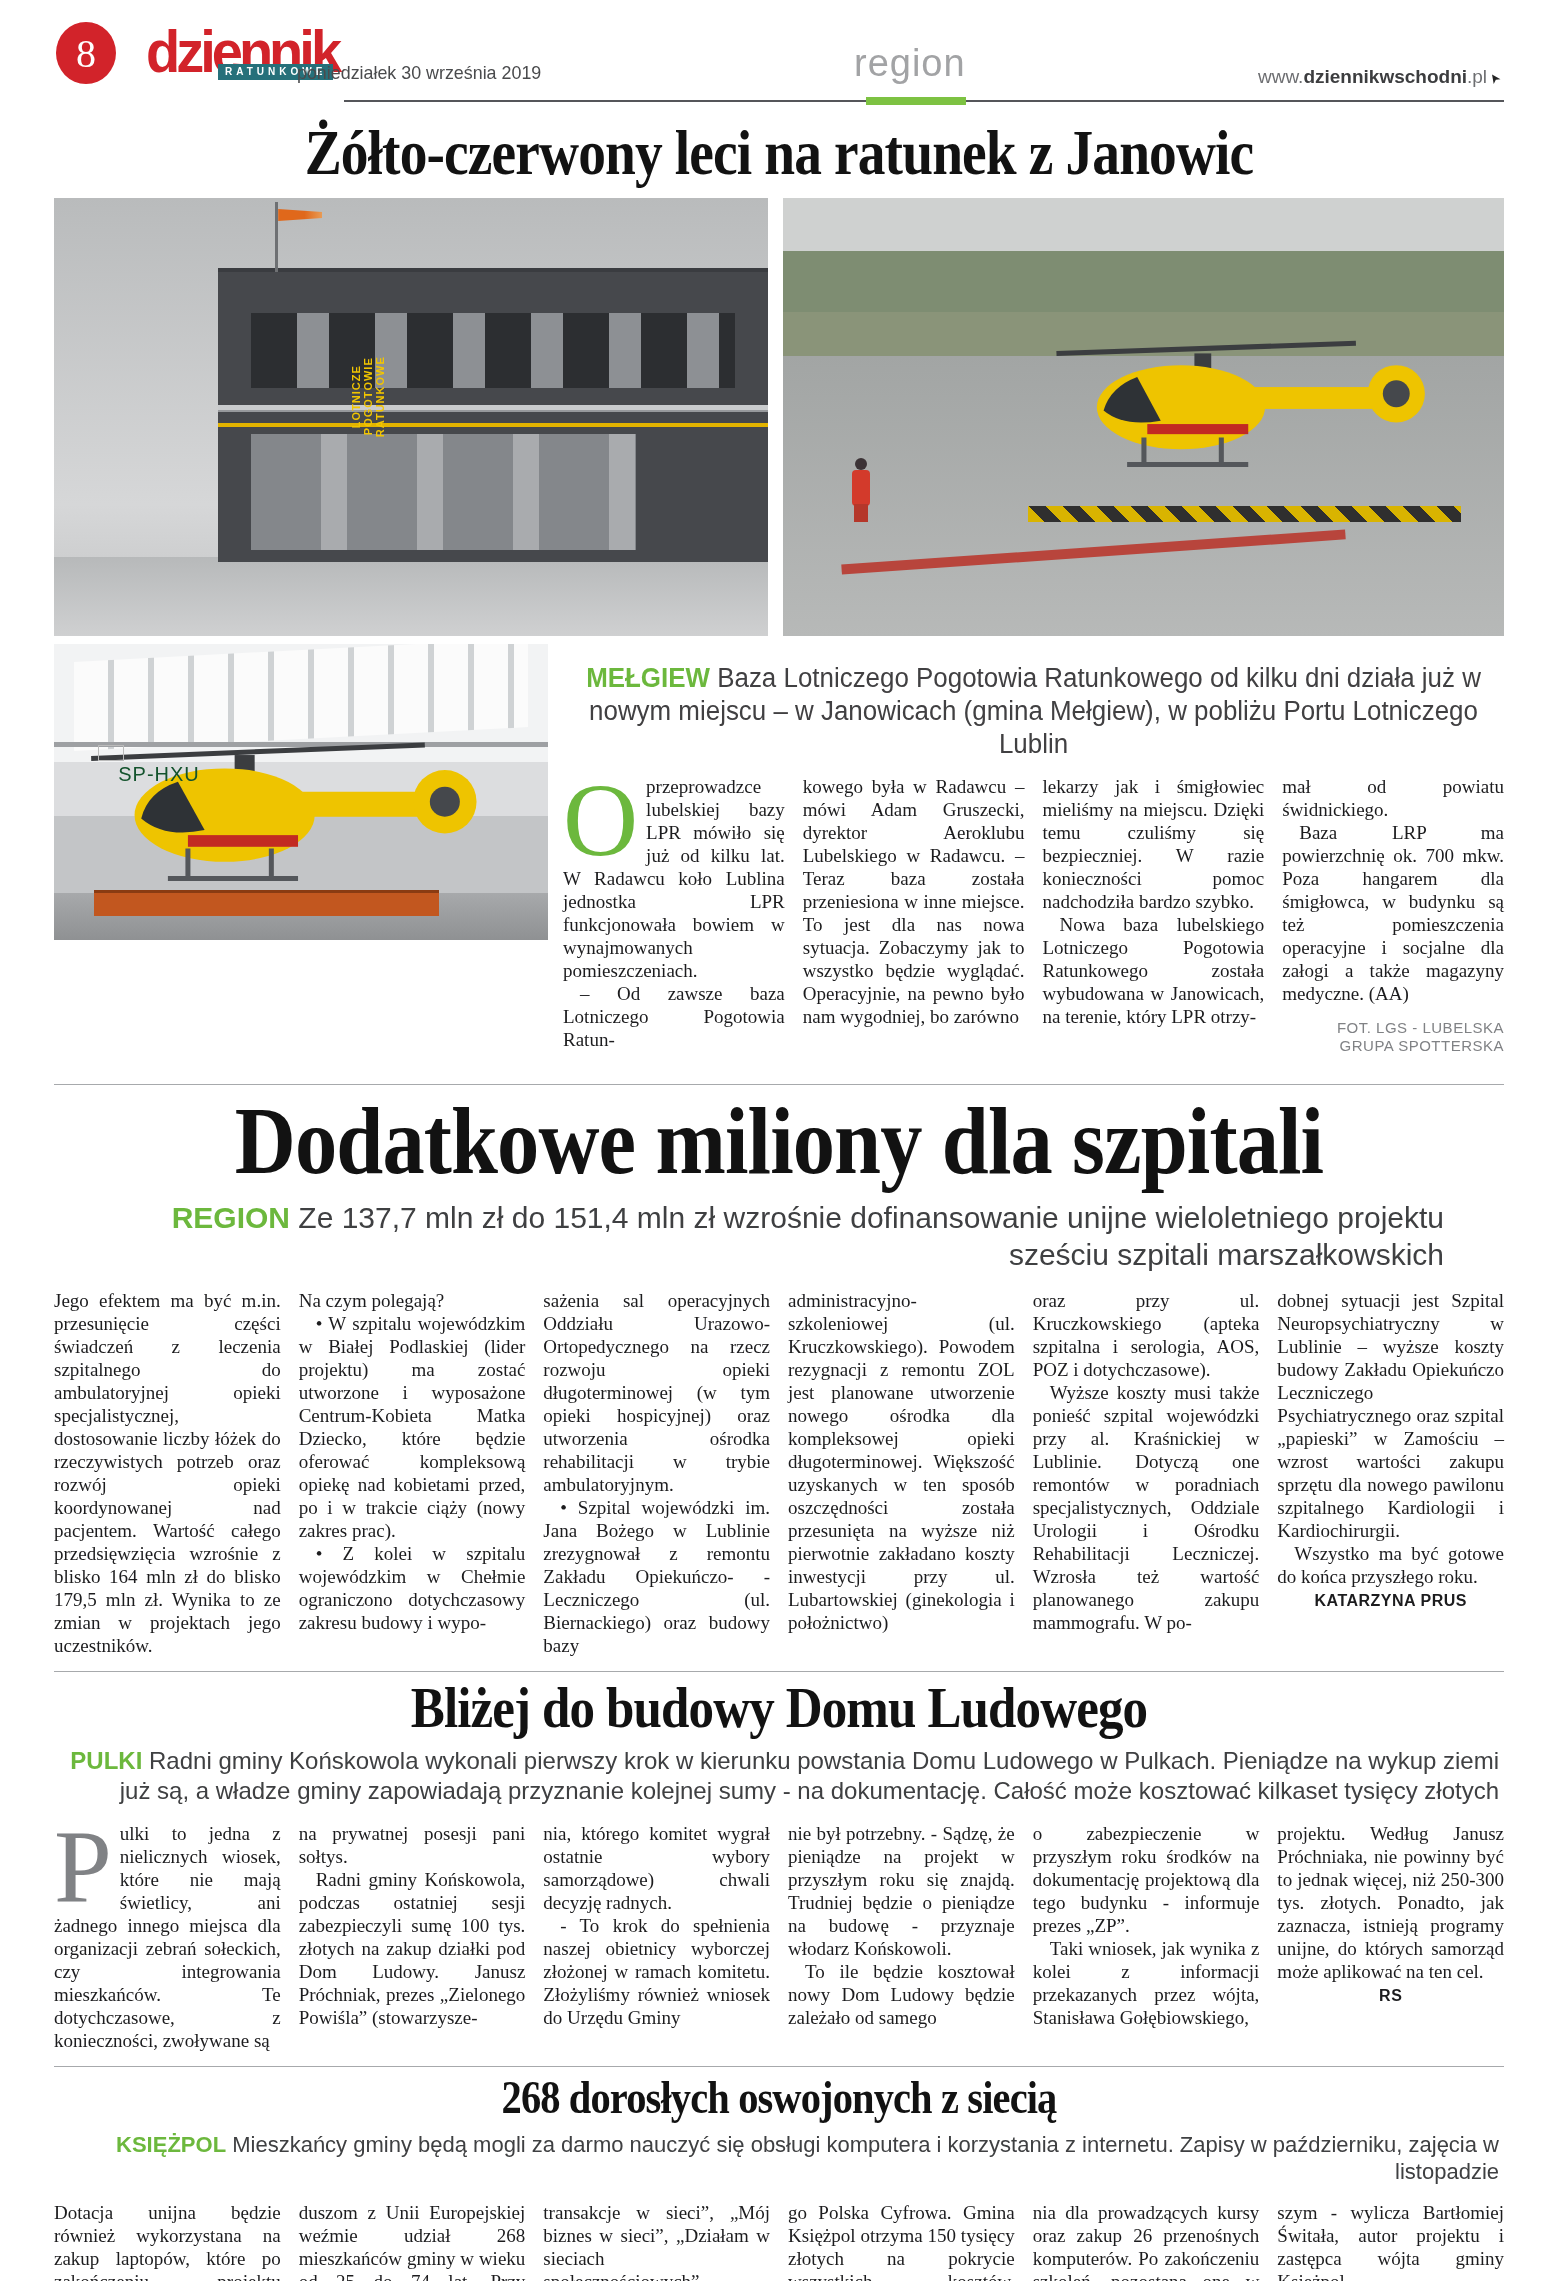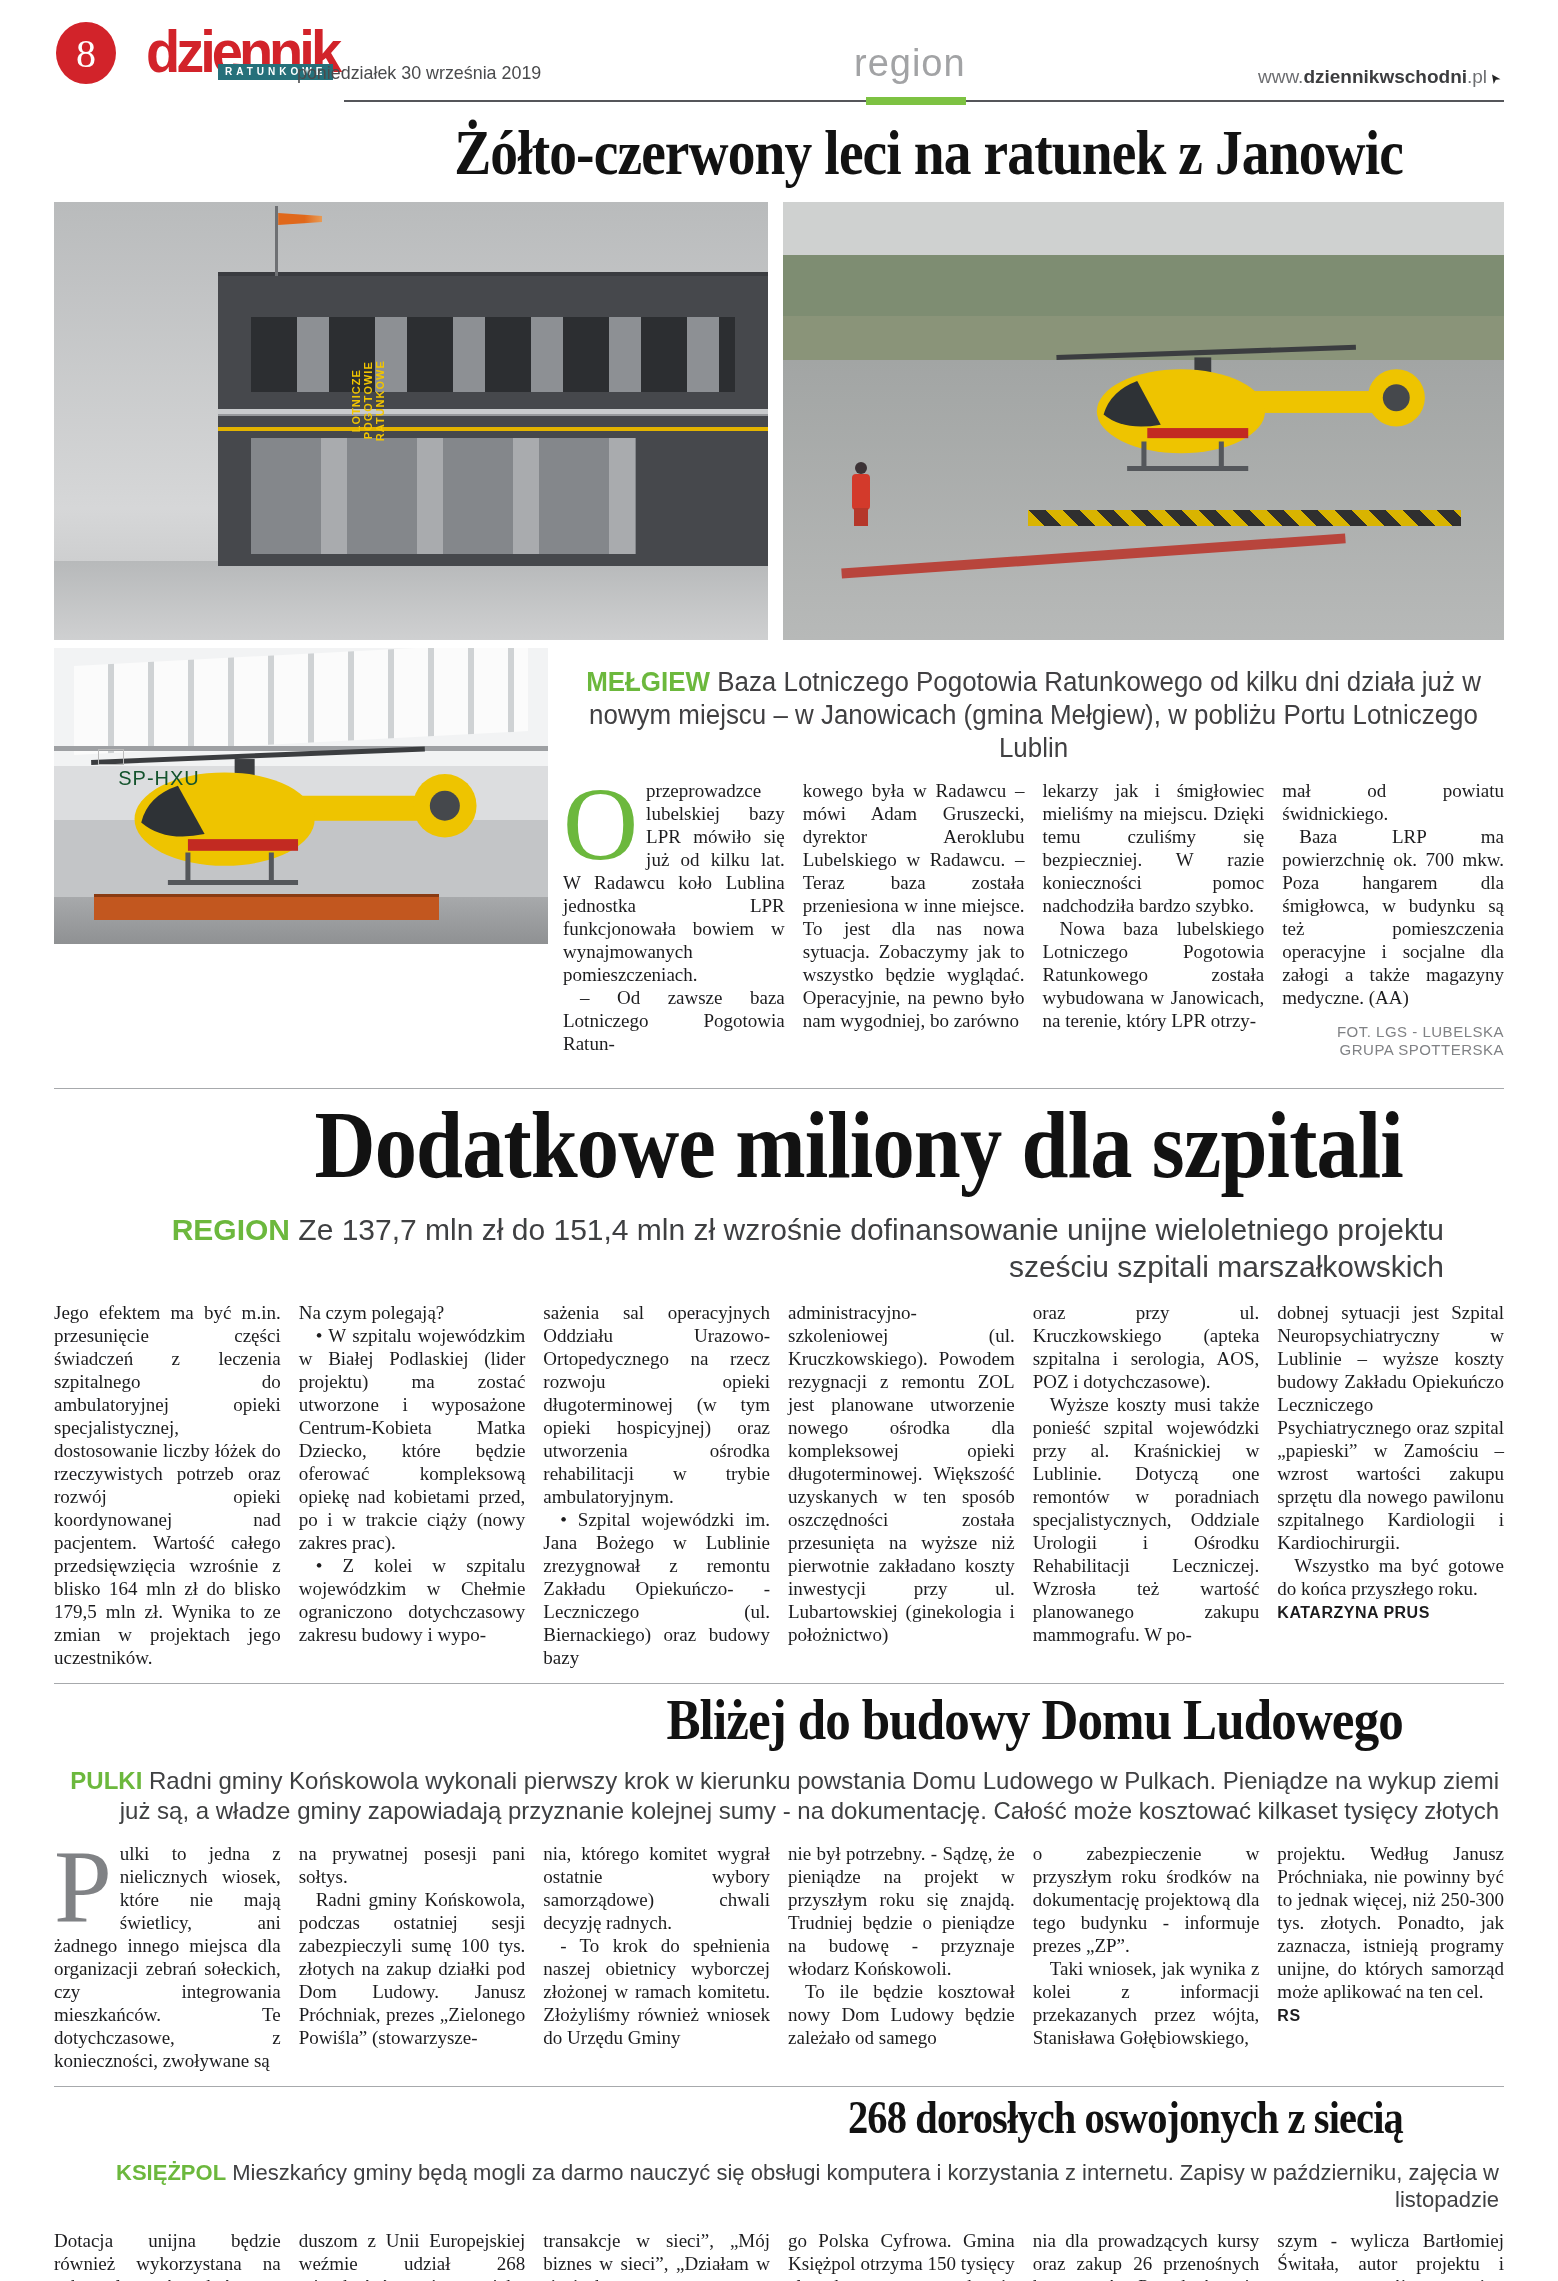--- a/index.html
+++ b/index.html
@@ -21,21 +21,21 @@
     font-family:"Liberation Sans",sans-serif;font-size:10px;letter-spacing:4px;padding:3px 7px;font-weight:bold}
   .date{position:absolute;left:243px;top:62px;font-family:"Liberation Sans",sans-serif;font-size:19px;color:#4a4b4d;transform:scaleX(.94);transform-origin:left}
   .section{position:absolute;left:800px;top:42px;font-family:"Liberation Sans",sans-serif;font-weight:300;font-size:38px;color:#a2a3a5;letter-spacing:1px}
   .site{position:absolute;right:4px;top:66px;font-family:"Liberation Sans",sans-serif;font-size:19px;color:#6d6e71}
   .site b{color:#3c3d3f}
   .cursor{display:inline-block;font-size:13px;color:#232323;transform:rotate(-125deg);margin-left:2px}
   .hdr-rule{position:absolute;left:290px;right:0;top:100px;height:2px;background:#55565a}
   .green-seg{position:absolute;left:522px;top:-3px;width:100px;height:8px;background:#7dc242}
 
   
-  .hl{font-family:"Liberation Serif",serif;font-weight:bold;text-align:right;color:#121212;margin:16px;letter-spacing:-1px}
+  .hl{font-family:"Liberation Serif",serif;font-weight:bold;text-align:center;color:#121212;margin:4px;letter-spacing:-1px}
   .cond{transform:scaleX(.88);transform-origin:50% 50%;display:block}
   .hl1{font-size:63px;line-height:66px;margin-top:2px}
   .hl2{font-size:96px;line-height:100px;margin-top:6px}
   .hl3{font-size:58px;line-height:60px;margin-top:4px}
   .hl4{font-size:46px;line-height:50px;margin-top:2px}
   .rule{height:1px;background:#a7a9ac;margin:14px 0 6px}
 
   
   .lead{font-family:"Liberation Sans",sans-serif;text-align:right;color:#3f4042;margin:8px auto 0}
   .tag{color:var(--accent-green);font-weight:bold}
@@ -96,21 +96,21 @@
 
   .heli-svg{width:100%;height:100%}
 
   
   .cols{display:flex;gap:18px}
   .col{flex:1;min-width:0}
   .bp{margin:0;text-align:justify;font-size:19px;line-height:23px;color:#1c1c1e}
   .bp+.bp{text-indent:17px}
   .dropcap{float:left;font-size:104px;line-height:82px;padding:4px 8px 0 0;color:var(--accent-green);font-family:"Liberation Serif",serif}
   .dropcap.gray{color:#808285}
-  .byline{font-family:"Liberation Sans",sans-serif;font-weight:bold;font-size:16px;text-align:left;color:#1c1c1e;margin-top:4px;letter-spacing:.5px}
+  .byline{font-family:"Liberation Sans",sans-serif;font-weight:bold;font-size:16px;text-align:center;color:#1c1c1e;margin-top:4px;letter-spacing:.5px}
   .credit{font-family:"Liberation Sans",sans-serif;font-size:15px;line-height:18px;color:#808285;text-align:right;margin-top:14px;letter-spacing:.5px}
   .a1cols{margin-top:14px}
   .art-body{margin-top:16px}
 </style>
 </head>
 <body>
 
 <div class="page">
 
   <header class="hdr">

